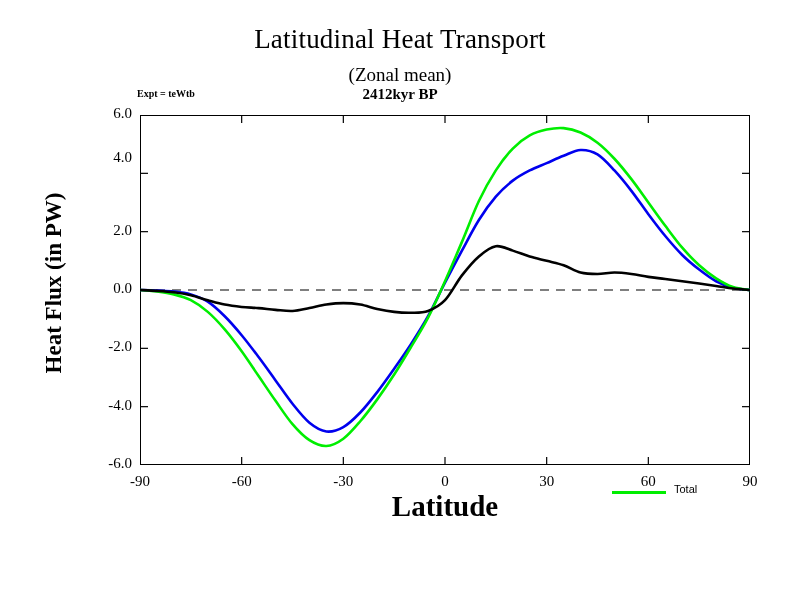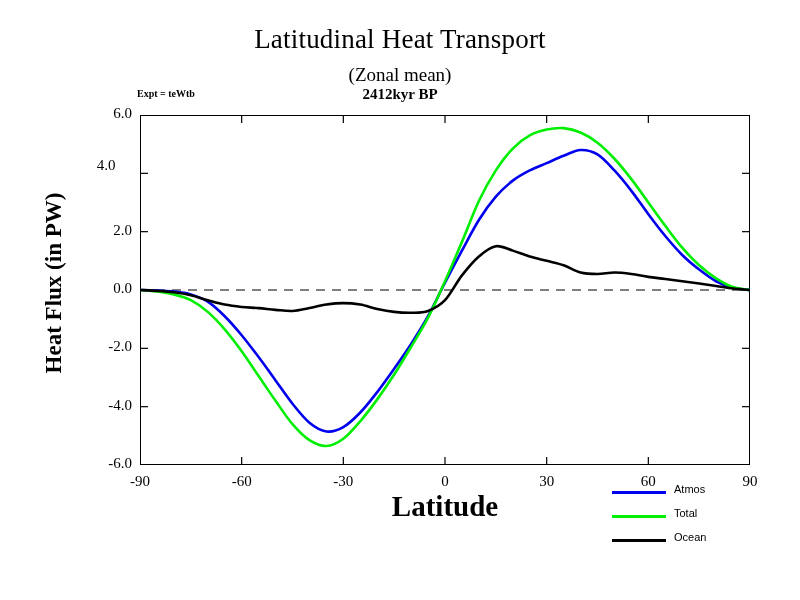--- a/index.html
+++ b/index.html
@@ -133,21 +133,21 @@
   <div class="abs" id="xlabel">Latitude</div>
 
   <div class="abs" id="plot-frame"></div>
 
   <div id="ytick-layer">
       <div class="abs ytick" style="left: 80px; top: 455px;">-6.0</div>
       <div class="abs ytick" style="left: 80px; top: 396.667px;">-4.0</div>
       <div class="abs ytick" style="left: 80px; top: 338.333px;">-2.0</div>
       <div class="abs ytick" style="left: 80px; top: 280px;">0.0</div>
       <div class="abs ytick" style="left: 80px; top: 221.667px;">2.0</div>
-      <div class="abs ytick" style="left: 80px; top: 157px; text-align: center;">4.0</div>
+      <div class="abs ytick" style="left: 80px; top: 149px;">4.0</div>
       <div class="abs ytick" style="left: 80px; top: 105px;">6.0</div>
     </div>
   <div id="xtick-layer">
       <div class="abs xtick" style="left: 110px; top: 473px;">-90</div>
       <div class="abs xtick" style="left: 211.667px; top: 473px;">-60</div>
       <div class="abs xtick" style="left: 313.333px; top: 473px;">-30</div>
       <div class="abs xtick" style="left: 415px; top: 473px;">0</div>
       <div class="abs xtick" style="left: 516.667px; top: 473px;">30</div>
       <div class="abs xtick" style="left: 618.333px; top: 473px;">60</div>
       <div class="abs xtick" style="left: 720px; top: 473px;">90</div>
@@ -183,26 +183,18 @@
       <line x1="610" y1="350" x2="610" y2="342" stroke="#000" stroke-width="1.2"></line>
       <line x1="610" y1="0" x2="610" y2="8" stroke="#000" stroke-width="1.2"></line>
       <line x1="0" y1="175" x2="610" y2="175" stroke="#000000" stroke-width="1.2" stroke-dasharray="9 7"></line>
       <path d="M 0.00 175.00 C 2.82 175.10, 11.30 175.34, 16.94 175.58 C 22.59 175.83, 28.24 175.83, 33.89 176.46 C 39.54 177.09, 45.19 177.67, 50.83 179.38 C 56.48 181.08, 62.13 183.02, 67.78 186.67 C 73.43 190.31, 79.07 195.66, 84.72 201.25 C 90.37 206.84, 96.02 213.40, 101.67 220.21 C 107.31 227.01, 112.96 234.55, 118.61 242.08 C 124.26 249.62, 129.91 257.64, 135.56 265.42 C 141.20 273.19, 146.85 281.70, 152.50 288.75 C 158.15 295.80, 163.80 303.09, 169.44 307.71 C 175.09 312.33, 180.74 315.73, 186.39 316.46 C 192.04 317.19, 197.69 315.24, 203.33 312.08 C 208.98 308.92, 214.63 303.33, 220.28 297.50 C 225.93 291.67, 231.57 284.38, 237.22 277.08 C 242.87 269.79, 248.52 261.77, 254.17 253.75 C 259.81 245.73, 265.46 237.71, 271.11 228.96 C 276.76 220.21, 282.41 211.46, 288.06 201.25 C 293.70 191.04, 299.35 178.65, 305.00 167.71 C 310.65 156.77, 316.30 146.08, 321.94 135.63 C 327.59 125.17, 333.24 113.99, 338.89 105.00 C 344.54 96.01, 350.19 88.23, 355.83 81.67 C 361.48 75.10, 367.13 70.00, 372.78 65.63 C 378.43 61.25, 384.07 58.33, 389.72 55.42 C 395.37 52.50, 401.02 50.56, 406.67 48.13 C 412.31 45.69, 417.96 43.02, 423.61 40.83 C 429.26 38.65, 434.91 35.24, 440.56 35.00 C 446.20 34.76, 451.85 35.97, 457.50 39.38 C 463.15 42.78, 468.80 49.34, 474.44 55.42 C 480.09 61.49, 485.74 68.54, 491.39 75.83 C 497.04 83.12, 502.69 91.63, 508.33 99.17 C 513.98 106.70, 519.63 114.24, 525.28 121.04 C 530.93 127.85, 536.57 134.41, 542.22 140.00 C 547.87 145.59, 553.52 150.21, 559.17 154.58 C 564.81 158.96, 570.46 163.24, 576.11 166.25 C 581.76 169.26, 587.41 171.21, 593.06 172.67 C 598.70 174.13, 607.18 174.61, 610.00 175.00" fill="none" stroke="#0000ee" stroke-width="2.6" stroke-linejoin="round" stroke-linecap="round"></path>
       <path d="M 0.00 175.00 C 2.82 175.24, 11.30 175.73, 16.94 176.46 C 22.59 177.19, 28.24 177.92, 33.89 179.38 C 39.54 180.83, 45.19 182.29, 50.83 185.21 C 56.48 188.12, 62.13 192.01, 67.78 196.88 C 73.43 201.74, 79.07 207.81, 84.72 214.38 C 90.37 220.94, 96.02 228.47, 101.67 236.25 C 107.31 244.03, 112.96 252.78, 118.61 261.04 C 124.26 269.31, 129.91 277.81, 135.56 285.83 C 141.20 293.85, 146.85 302.60, 152.50 309.17 C 158.15 315.73, 163.80 321.56, 169.44 325.21 C 175.09 328.85, 180.74 331.28, 186.39 331.04 C 192.04 330.80, 197.69 327.88, 203.33 323.75 C 208.98 319.62, 214.63 312.81, 220.28 306.25 C 225.93 299.69, 231.57 292.15, 237.22 284.38 C 242.87 276.60, 248.52 268.33, 254.17 259.58 C 259.81 250.83, 265.46 241.35, 271.11 231.88 C 276.76 222.40, 282.41 213.65, 288.06 202.71 C 293.70 191.77, 299.35 178.89, 305.00 166.25 C 310.65 153.61, 316.30 140.24, 321.94 126.87 C 327.59 113.51, 333.24 97.95, 338.89 86.04 C 344.54 74.13, 350.19 64.17, 355.83 55.42 C 361.48 46.67, 367.13 39.38, 372.78 33.54 C 378.43 27.71, 384.07 23.58, 389.72 20.42 C 395.37 17.26, 401.02 15.80, 406.67 14.58 C 412.31 13.37, 417.96 12.64, 423.61 13.13 C 429.26 13.61, 434.91 15.07, 440.56 17.50 C 446.20 19.93, 451.85 23.33, 457.50 27.71 C 463.15 32.08, 468.80 37.67, 474.44 43.75 C 480.09 49.83, 485.74 56.87, 491.39 64.17 C 497.04 71.46, 502.69 79.72, 508.33 87.50 C 513.98 95.28, 519.63 103.30, 525.28 110.83 C 530.93 118.37, 536.57 126.15, 542.22 132.71 C 547.87 139.27, 553.52 145.10, 559.17 150.21 C 564.81 155.31, 570.46 159.69, 576.11 163.33 C 581.76 166.98, 587.41 170.14, 593.06 172.08 C 598.70 174.03, 607.18 174.51, 610.00 175.00" fill="none" stroke="#00ee00" stroke-width="2.6" stroke-linejoin="round" stroke-linecap="round"></path>
       <path d="M 0.00 175.00 C 2.82 175.15, 11.30 175.49, 16.94 175.88 C 22.59 176.26, 28.24 176.60, 33.89 177.33 C 39.54 178.06, 45.19 178.94, 50.83 180.25 C 56.48 181.56, 62.13 183.65, 67.78 185.21 C 73.43 186.76, 79.07 188.47, 84.72 189.58 C 90.37 190.70, 96.02 191.33, 101.67 191.92 C 107.31 192.50, 112.96 192.60, 118.61 193.08 C 124.26 193.57, 129.91 194.35, 135.56 194.83 C 141.20 195.32, 146.85 196.29, 152.50 196.00 C 158.15 195.71, 163.80 194.15, 169.44 193.08 C 175.09 192.01, 180.74 190.41, 186.39 189.58 C 192.04 188.76, 197.69 188.13, 203.33 188.13 C 208.98 188.13, 214.63 188.61, 220.28 189.58 C 225.93 190.56, 231.57 192.74, 237.22 193.96 C 242.87 195.17, 248.52 196.24, 254.17 196.88 C 259.81 197.51, 265.46 197.90, 271.11 197.75 C 276.76 197.60, 282.41 198.09, 288.06 196.00 C 293.70 193.91, 299.35 191.14, 305.00 185.21 C 310.65 179.28, 316.30 167.71, 321.94 160.42 C 327.59 153.13, 333.24 146.32, 338.89 141.46 C 344.54 136.60, 350.19 132.22, 355.83 131.25 C 361.48 130.28, 367.13 133.92, 372.78 135.63 C 378.43 137.33, 384.07 139.76, 389.72 141.46 C 395.37 143.16, 401.02 144.37, 406.67 145.83 C 412.31 147.29, 417.96 148.26, 423.61 150.21 C 429.26 152.15, 434.91 156.04, 440.56 157.50 C 446.20 158.96, 451.85 158.96, 457.50 158.96 C 463.15 158.96, 468.80 157.50, 474.44 157.50 C 480.09 157.50, 485.74 158.23, 491.39 158.96 C 497.04 159.69, 502.69 161.05, 508.33 161.88 C 513.98 162.70, 519.63 163.19, 525.28 163.92 C 530.93 164.65, 536.57 165.47, 542.22 166.25 C 547.87 167.03, 553.52 167.81, 559.17 168.58 C 564.81 169.36, 570.46 170.09, 576.11 170.92 C 581.76 171.74, 587.41 172.86, 593.06 173.54 C 598.70 174.22, 607.18 174.76, 610.00 175.00" fill="none" stroke="#000000" stroke-width="2.6" stroke-linejoin="round" stroke-linecap="round"></path>
     </svg>
 
   <div class="abs" id="legend">
       <div class="legend-row">
-        <div class="legend-swatch" style="background: rgb(0, 0, 238);"></div>
-        <div class="legend-text">Atmos</div>
-      </div>
-      <div class="legend-row">
         <div class="legend-swatch" style="background: rgb(0, 238, 0);"></div>
         <div class="legend-text">Total</div>
       </div>
-      <div class="legend-row">
-        <div class="legend-swatch" style="background: rgb(0, 0, 0);"></div>
-        <div class="legend-text">Ocean</div>
-      </div>
     </div>
 
 </div>
 
 </body></html>

